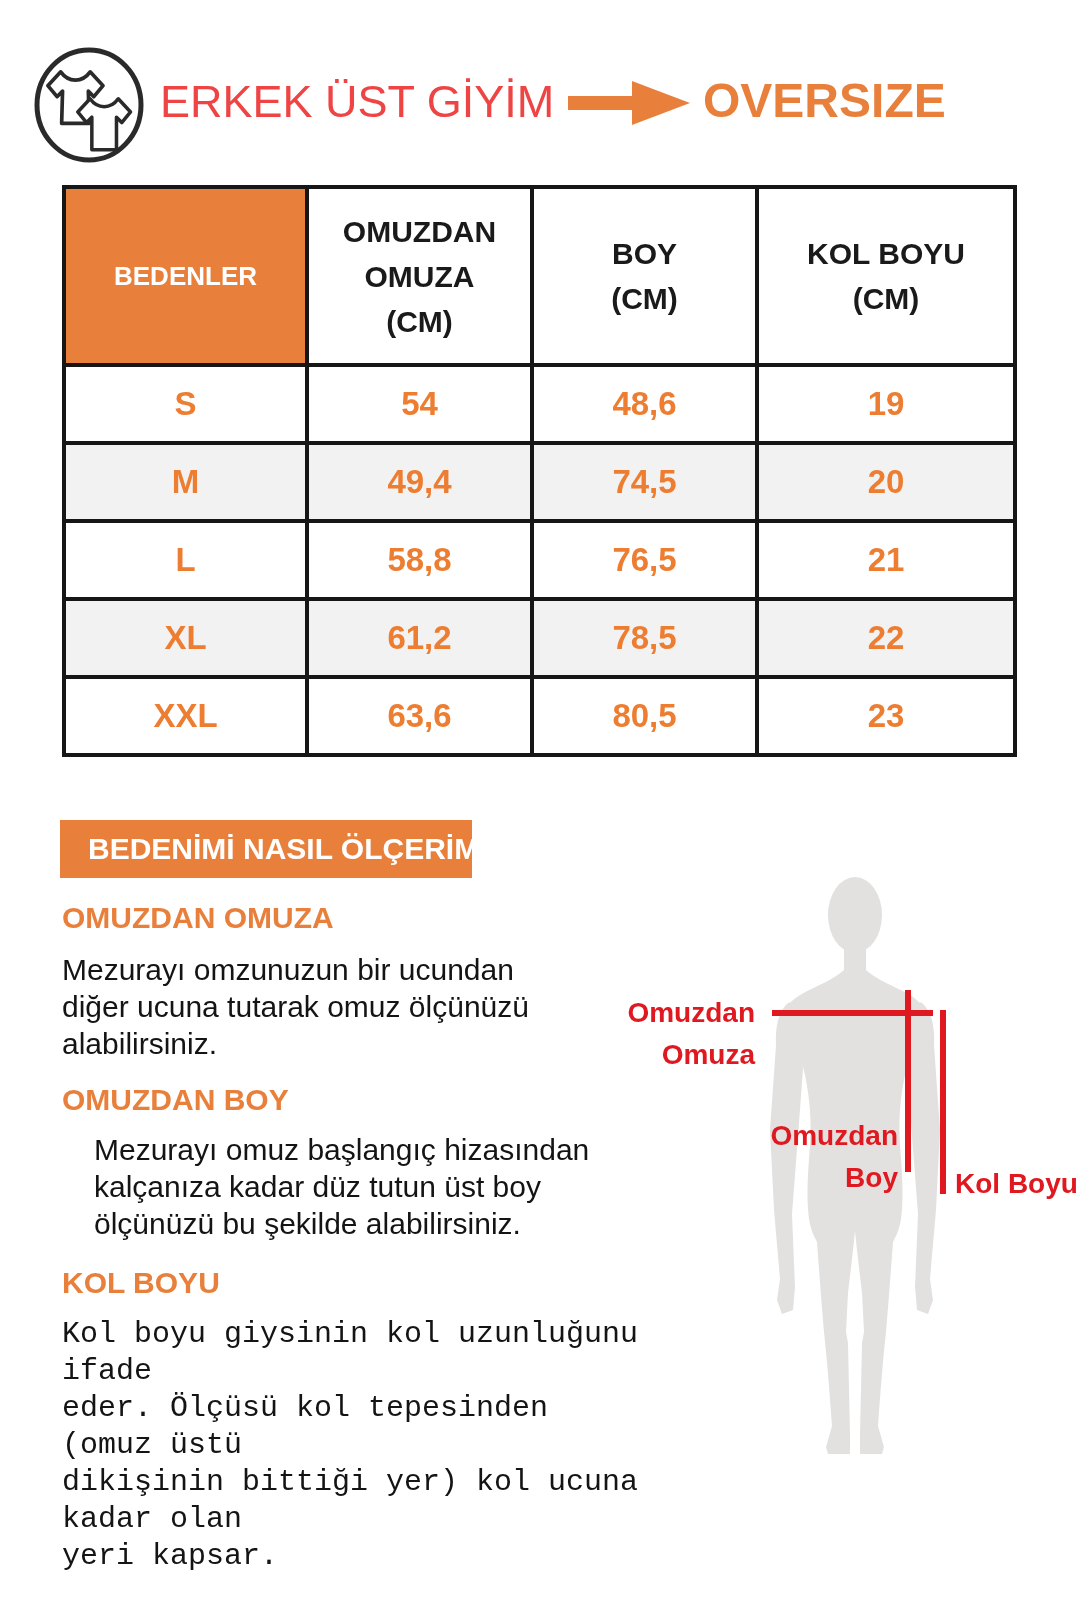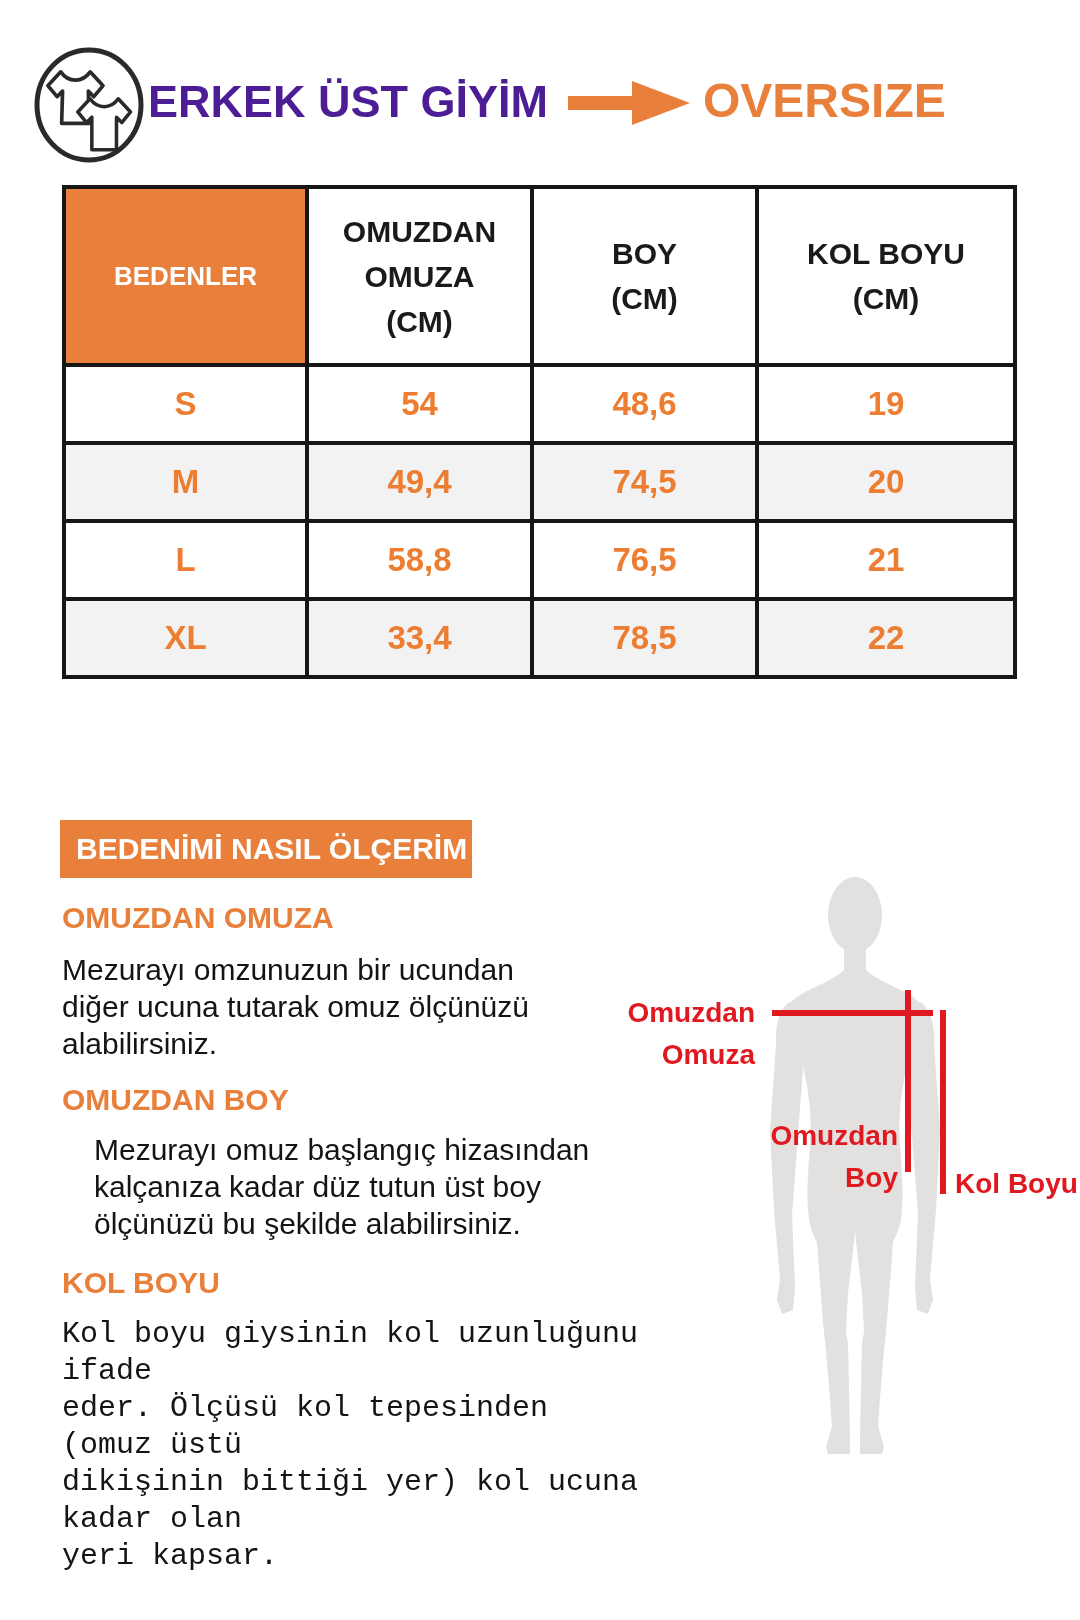--- a/index.html
+++ b/index.html
@@ -4,22 +4,22 @@
 <style>
   * { margin:0; padding:0; box-sizing:border-box; }
   html,body { background:#ffffff; }
   .page {
     position:relative; width:1080px; height:1620px; background:#ffffff;
     font-family:"Liberation Sans", sans-serif; overflow:hidden;
   }
   
   .hdr-icon { position:absolute; left:33px; top:46px; width:112px; height:118px; }
   .hdr-title {
-    position:absolute; left:148px; top:76px; font-size:45px; font-weight:bold;
-    color:#4c1d95; letter-spacing:0px; white-space:nowrap;
+    position:absolute; left:160px; top:76px; font-size:45px; font-weight:normal;
+    color:#ef4444; letter-spacing:0px; white-space:nowrap;
   }
   .hdr-arrow { position:absolute; left:568px; top:81px; width:122px; height:44px; }
   .hdr-sub {
     position:absolute; left:703px; top:73px; font-size:48px; font-weight:bold;
     color:#e8803c; white-space:nowrap;
   }
   
   table.sizes {
     position:absolute; left:62px; top:185px; width:951px;
     border-collapse:collapse; table-layout:fixed;
@@ -31,21 +31,21 @@
   table.sizes thead tr { height:178px; }
   table.sizes tbody tr { height:78px; }
   th.corner { background:#e8803c; color:#ffffff; font-size:26px; font-weight:bold; }
   th.colhead { background:#ffffff; color:#1a1a1a; font-size:30px; font-weight:bold; line-height:1.5; }
   td.val { color:#ed7d31; font-size:33px; font-weight:bold; background:#ffffff; }
   tr.stripe td { background:#f2f2f2; }
   
   .banner {
     position:absolute; left:60px; top:820px; width:412px; height:58px;
     background:#e8803c; color:#ffffff; font-size:30px; font-weight:bold;
-    display:flex; align-items:center; padding-left:16px; white-space:nowrap;
+    display:flex; align-items:center; padding-left:28px; white-space:nowrap;
   }
   .sec-head {
     position:absolute; left:62px; color:#e8803c; font-size:30px; font-weight:bold;
     white-space:nowrap;
   }
   .sec-text {
     position:absolute; left:62px; width:580px; color:#141414; font-size:30px;
     line-height:37px; white-space:pre-line;
   }
   .h1 { top:901px; } .p1 { top:951px; }
@@ -117,23 +117,29 @@
         <td class="val">20</td>
       </tr>
       <tr>
         <td class="val">L</td>
         <td class="val">58,8</td>
         <td class="val">76,5</td>
         <td class="val">21</td>
       </tr>
       <tr class="stripe">
         <td class="val">XL</td>
-        <td class="val">33,4</td>
+        <td class="val">61,2</td>
         <td class="val">78,5</td>
         <td class="val">22</td>
+      </tr>
+      <tr>
+        <td class="val">XXL</td>
+        <td class="val">63,6</td>
+        <td class="val">80,5</td>
+        <td class="val">23</td>
       </tr>
     </tbody>
   </table>
 
   <div class="banner">BEDENİMİ NASIL ÖLÇERİM</div>
 
   <div class="sec-head h1">OMUZDAN OMUZA</div>
   <div class="sec-text p1">Mezurayı omzunuzun bir ucundan
 diğer ucuna tutarak omuz ölçünüzü
 alabilirsiniz.</div>

